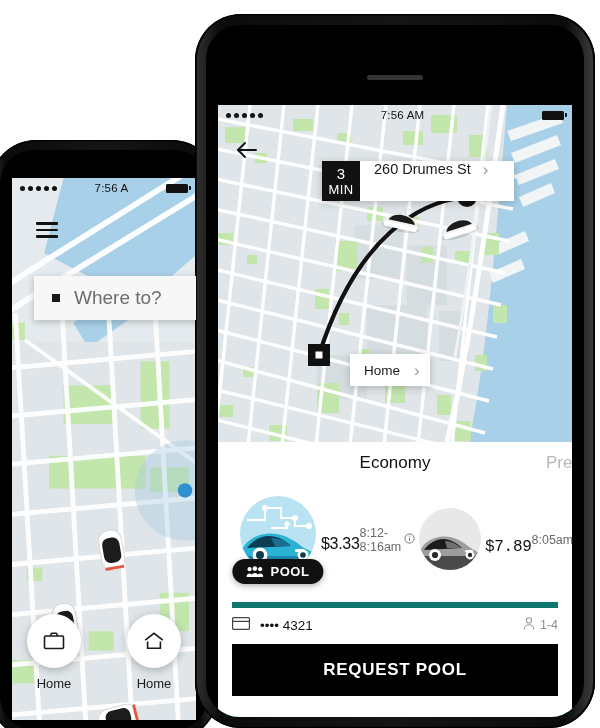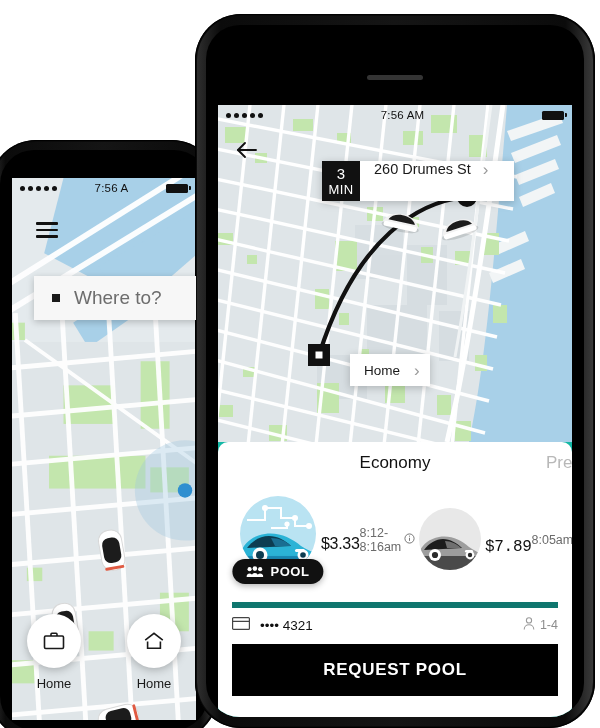--- a/index.html
+++ b/index.html
@@ -75,21 +75,21 @@
   .pc-min small{ font-size:13px; letter-spacing:.4px; margin-top:2px; }
   .pc-addr{ background:#fff; height:40px; display:flex; 
             padding:0 26px 0 14px; gap:12px; font-size:14.5px; color:#1a1a1a; }
   .chev{ color:#9a9a9a; font-size:17px; line-height:1; }
 
   .dest-card{ position:absolute; left:132px; top:249px; background:#fff; height:32px;
               display:flex; align-items:center; padding:0 10px 0 14px; gap:14px;
               box-shadow:0 2px 8px rgba(0,0,0,.22); font-size:13.5px; color:#1a1a1a; z-index:25; cursor:pointer; }
 
   
-  .sheet{ position:absolute; left:0; right:0; top:337px; bottom:0; background:#fff; z-index:20;border-radius:10px; }
+  .sheet{ position:absolute; left:0; right:0; top:337px; bottom:0; background:#fff; z-index:20; }
 
   .tabs{ position:relative; height:42px; display:flex; align-items:center; }
   .tab{ font-size:17px; color:#111; cursor:pointer; }
   .tab.active{ position:absolute; left:0; right:0; text-align:center; }
   .tab.next{ position:absolute; right:-42px; color:#b8b8b8; }
 
   .tiers{ display:flex; justify-content:center; gap:40px; margin-top:10px; }
   .tier{ width:140px; display:flex; align-items:center; cursor:pointer; }
   .tier-art{ position:relative; width:86px; height:86px; }
   .tier-art svg{ display:block; }

